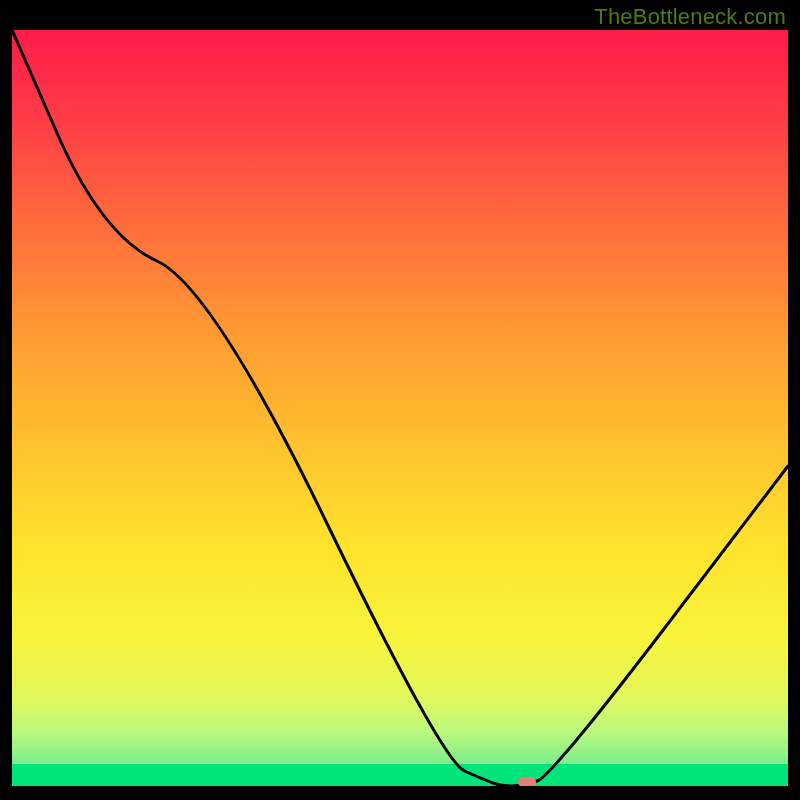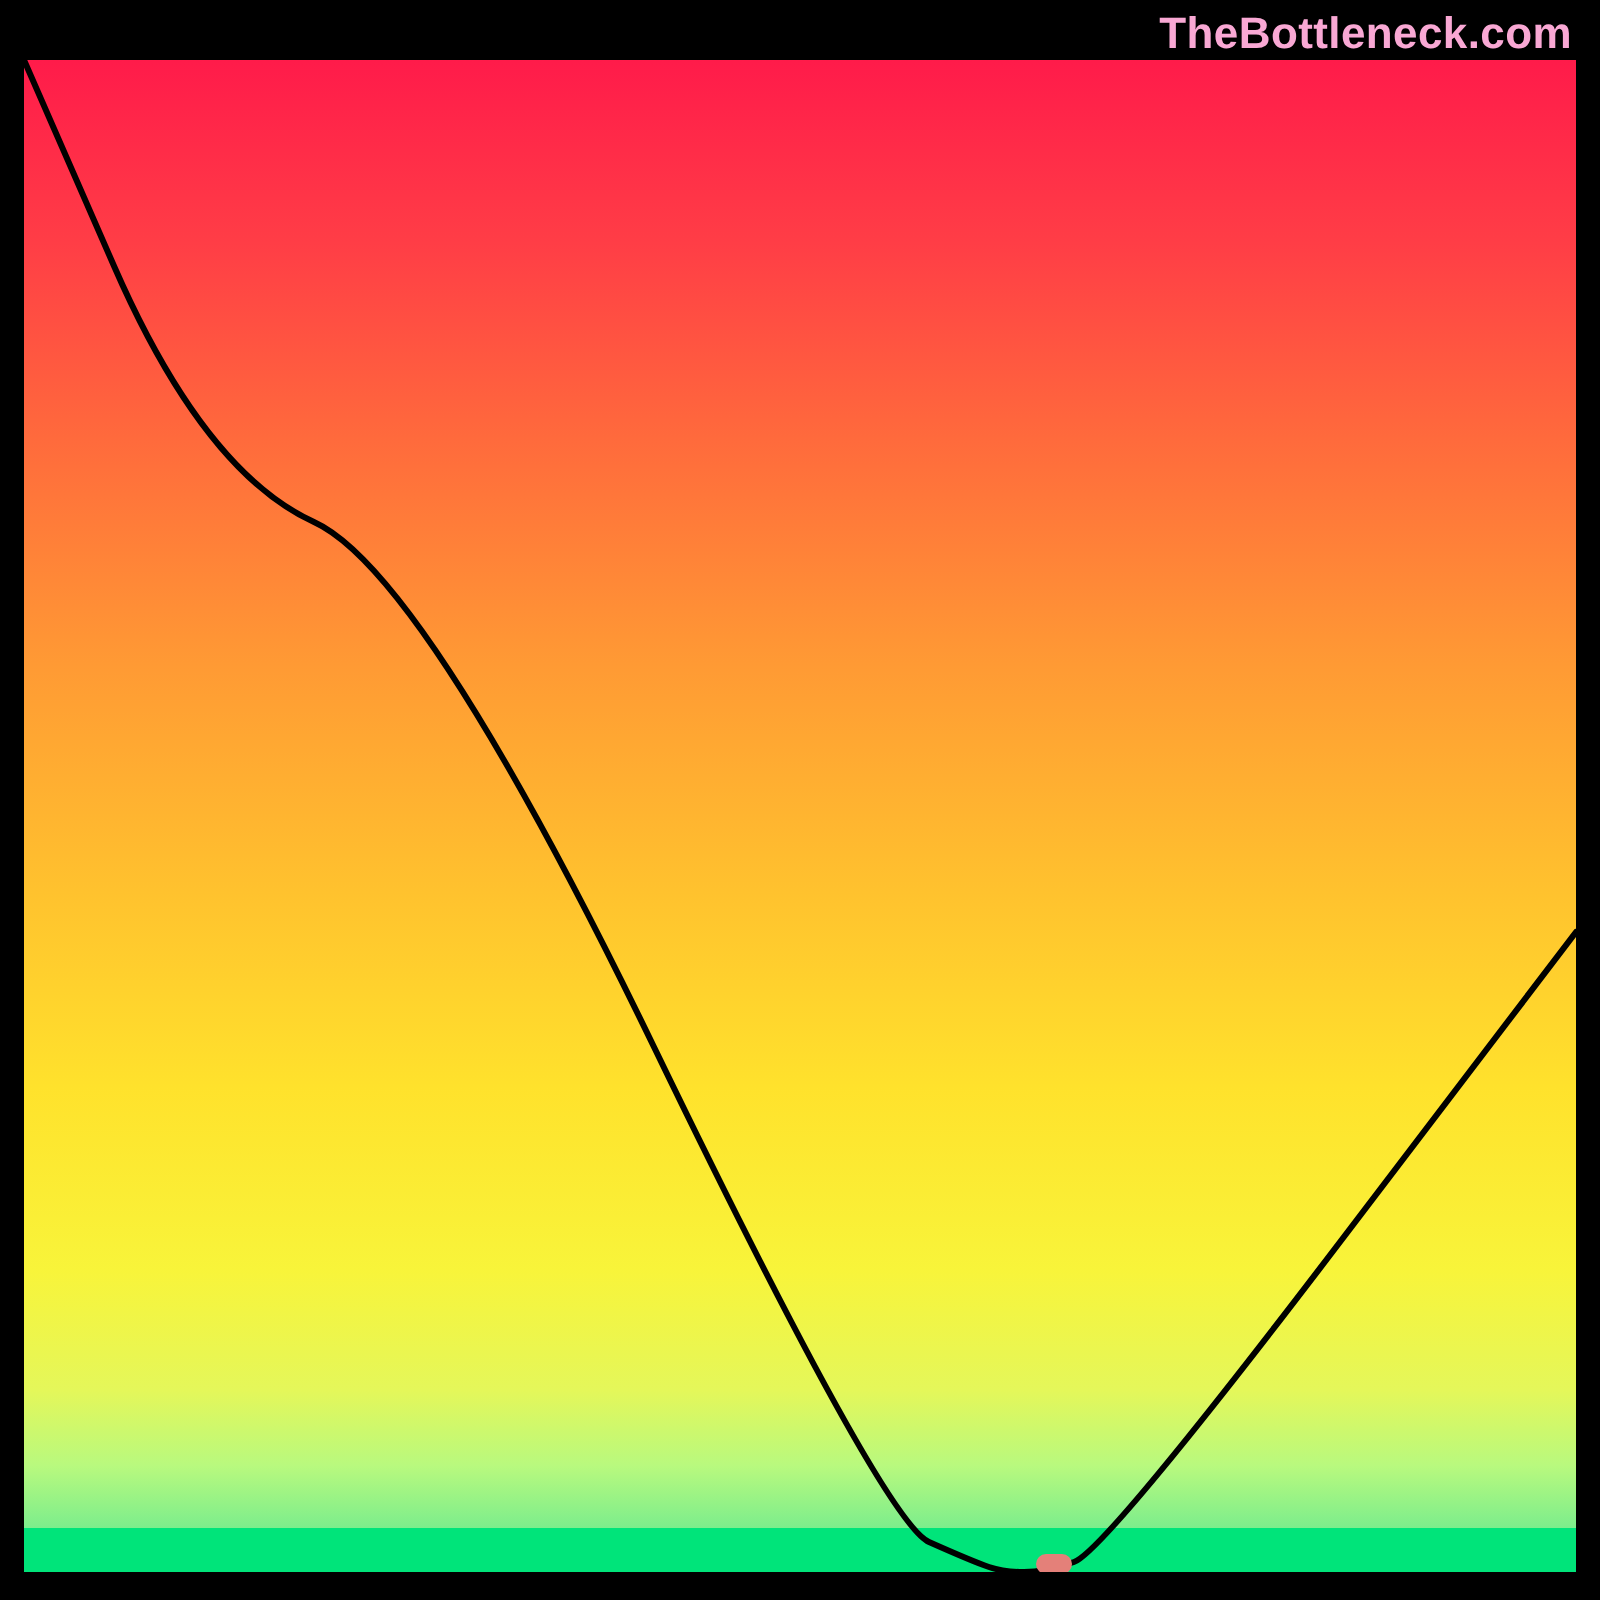--- a/index.html
+++ b/index.html
@@ -56,23 +56,23 @@
     width: 18px;
     height: 10px;
     border-radius: 5px;
     background: #e48079;
     transform: translate(-50%, -50%);
   }
   .watermark {
     position: absolute;
     top: 4px;
     right: 14px;
-    color: #f9a8d4;
+    color: #4d7c0f;
     font-size: 22px;
-    font-weight: 700;
+    font-weight: 400;
     letter-spacing: 0.2px;
   }
   svg.curve {
     position: absolute;
     inset: 0;
     width: 100%;
     height: 100%;
   }
 </style>
 </head>

